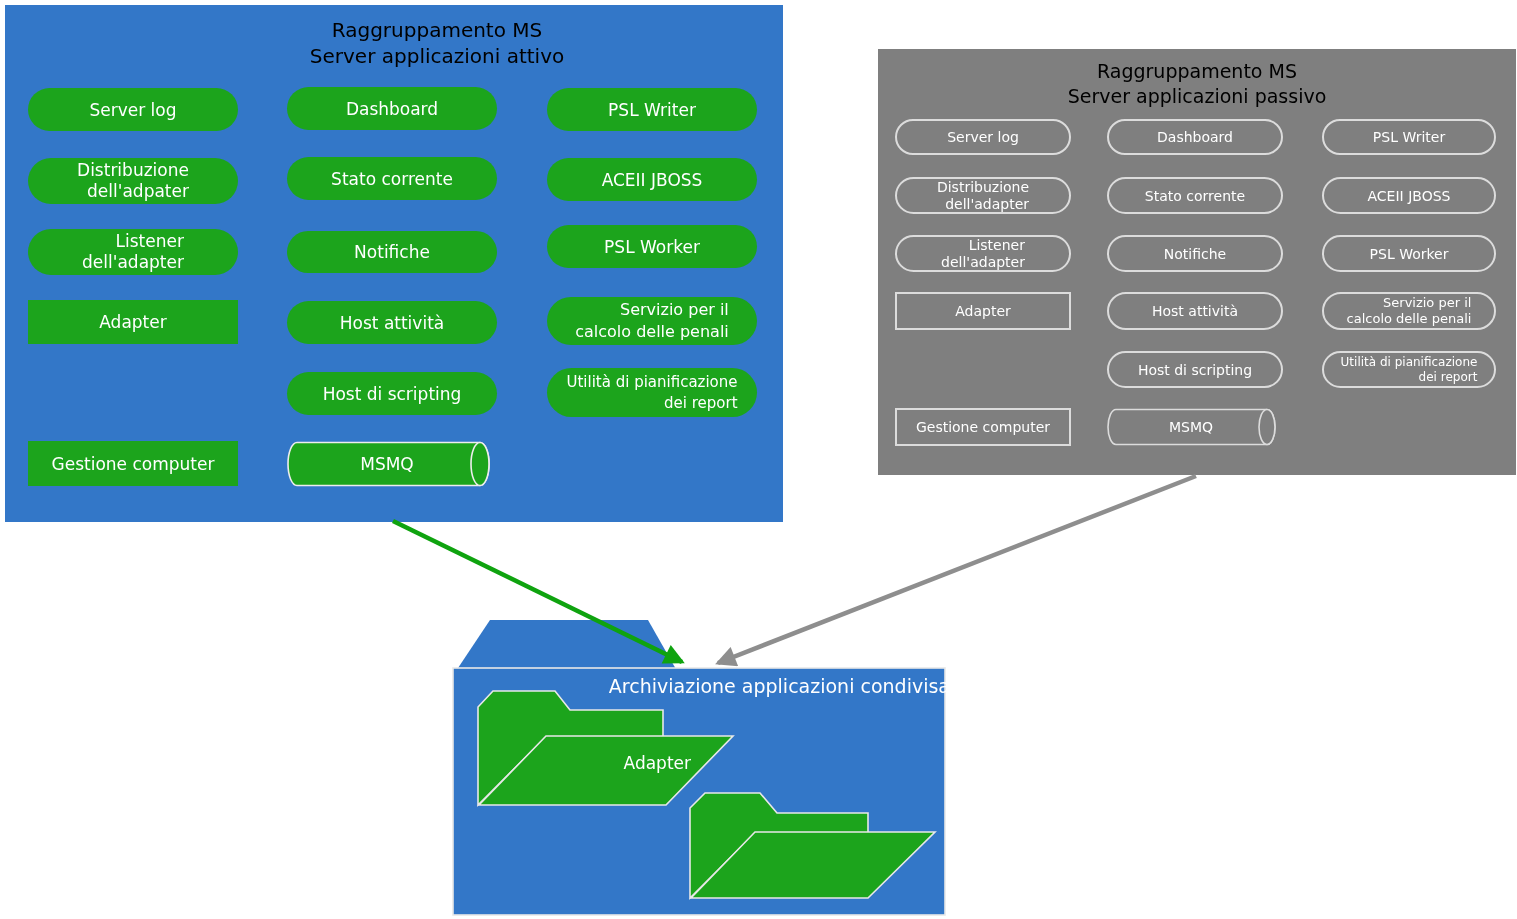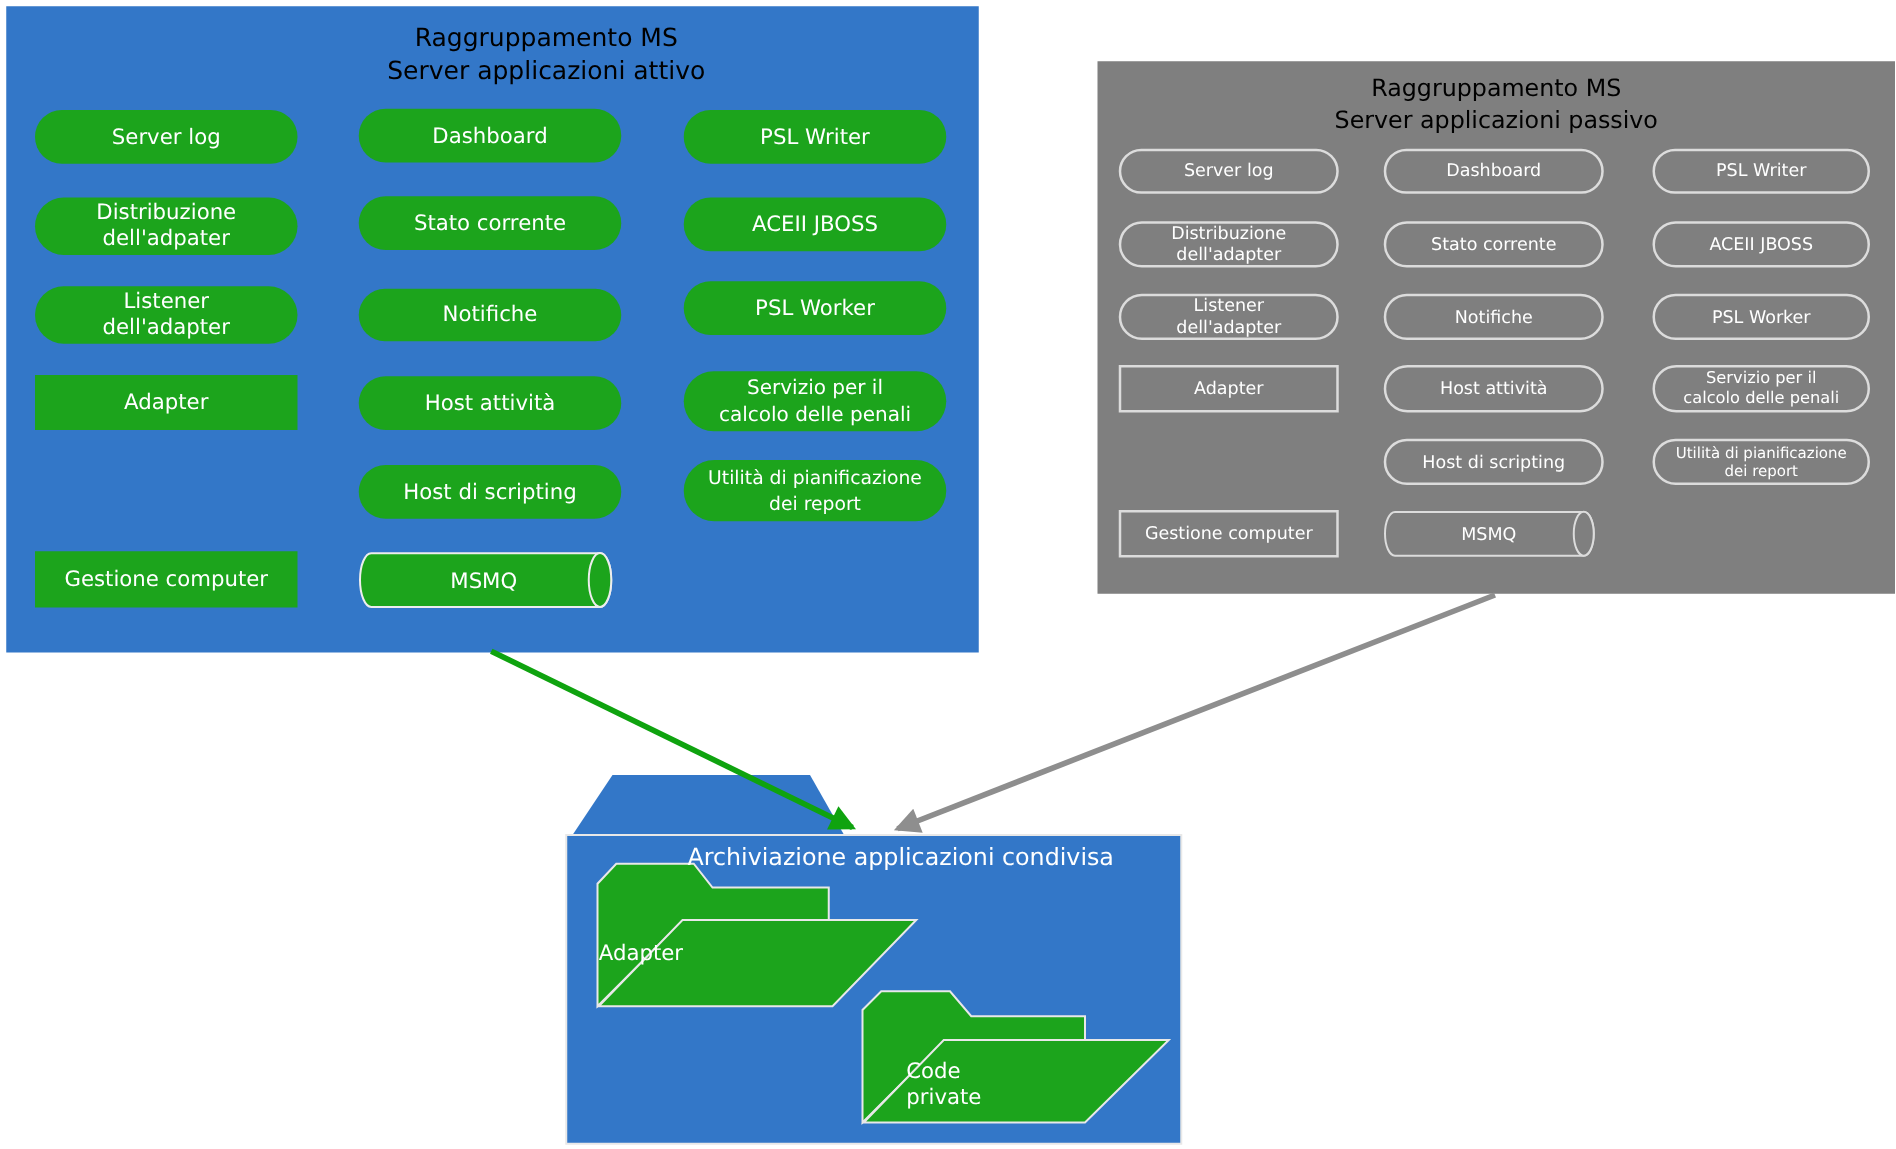--- a/index.html
+++ b/index.html
@@ -11,28 +11,28 @@
   .panel-blue{background:#3377C8;}
   .panel-gray{background:#7F7F7F;}
   .panel-title{
     position:absolute;text-align:center;color:#000000;white-space:pre-line;
   }
   .btn{
     position:absolute;display:flex;align-items:center;justify-content:center;
     color:#ffffff;text-align:center;white-space:pre-line;box-sizing:border-box;
     padding:0 4px;
   }
-  .pill{border-radius:999px;}
+  .pill{border-radius:999px;text-align:right;}
   .rect{border-radius:0;}
   .node-green{background:#1CA41C;}
   .node-gray{background:#7F7F7F;border:2px solid #DCDCDC;}
   .cyl{position:absolute;}
   svg text{font-family:"DejaVu Sans","Liberation Sans",sans-serif;fill:#ffffff;}
   .folder-label{
-    position:absolute;color:#ffffff;text-align:left;white-space:pre-line;
+    position:absolute;color:#ffffff;text-align:right;white-space:pre-line;
   }
   #arrow-overlay{position:absolute;left:0;top:0;pointer-events:none;}
 </style>
 </head>
 <body>
 
 <div class="panel panel-blue" style="left:5px;top:5px;width:778px;height:517px;">
   <div class="panel-title" style="left:86px;right:0;top:12px;font-size:20px;line-height:26px;">Raggruppamento MS
 Server applicazioni attivo</div>
 
@@ -110,22 +110,20 @@
       <polygon points="29,190 96,121 283,121 216,190" fill="#1CA41C" stroke="#E8E8E8" stroke-width="1.6"></polygon>
     </g>
 
     <g>
       <polygon points="240,283 240,193 255,178 310,178 327,198 418,198 418,218 305,218" fill="#1CA41C" stroke="#E8E8E8" stroke-width="1.6"></polygon>
       <polygon points="241,283 305,217 485,217 418,283" fill="#1CA41C" stroke="#E8E8E8" stroke-width="1.6"></polygon>
     </g>
   </svg>
   <div class="folder-label" style="left:100px;right:0;top:60px;font-size:19px;">Archiviazione applicazioni condivisa</div>
   <div class="folder-label" style="left:29px;top:138px;width:212px;font-size:17px;">Adapter</div>
-  <div class="folder-label" style="left:275px;top:232px;width:180px;font-size:17px;line-height:21px;">Code
-private</div>
 </div>
 
 <svg id="arrow-overlay" width="1517" height="919" viewBox="0 0 1517 919">
   <defs>
     <marker id="ah-green" viewBox="0 0 10 10" refX="8.5" refY="5" markerWidth="5.4" markerHeight="4.6" orient="auto">
       <path d="M 0 0 L 10 5 L 0 10 z" fill="#0FA30F"></path>
     </marker>
     <marker id="ah-gray" viewBox="0 0 10 10" refX="8.5" refY="5" markerWidth="5.4" markerHeight="4.6" orient="auto">
       <path d="M 0 0 L 10 5 L 0 10 z" fill="#8E8E8E"></path>
     </marker>

